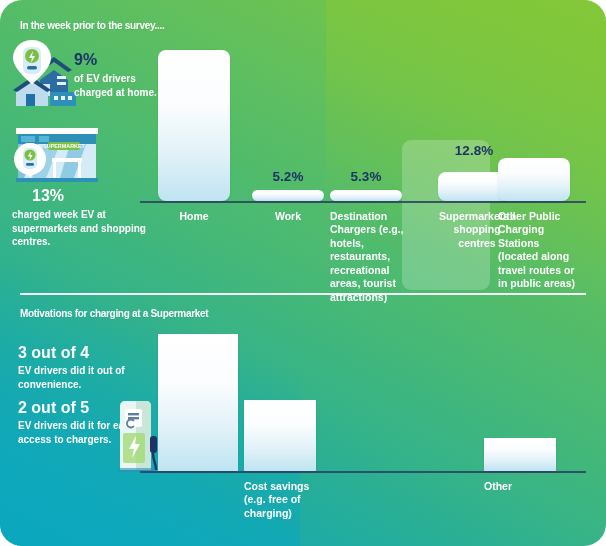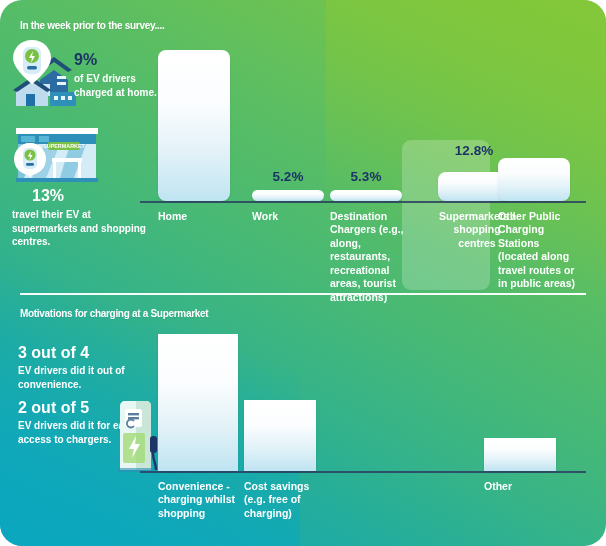--- a/index.html
+++ b/index.html
@@ -102,21 +102,21 @@
     position:absolute;left:0;width:100%;
     background:linear-gradient(180deg,#ffffff 0%,#fbfdfe 35%,#e2f2f8 68%,#bfe4f2 100%);
     box-shadow:0 1px 2px rgba(0,0,0,.10);
   }
   .bar.rounded{border-radius:8px;}
   .bar-label{
     position:absolute;left:0;width:100%;
     color:#ffffff;font-weight:bold;font-size:10.5px;line-height:1.28;
     text-align:left;
   }
-  .bar-label.center{}
+  .bar-label.center{text-align:center;}
 
   .highlight-panel{
     position:absolute;
     background:rgba(255,255,255,.22);
     border-radius:9px;
   }
 
   
   .illus{position:absolute;}
   #illus-home{left:10px;top:40px;width:70px;height:72px;}
@@ -176,21 +176,21 @@
     <circle cx="22" cy="33" r="16" fill="#ffffff"></circle>
     <path d="M22 17 C14 17 8 23 8 31 C8 39 18 48 22 51 C26 48 36 39 36 31 C36 23 30 17 22 17 Z" fill="#ffffff"></path>
     <rect x="15" y="22" width="14" height="21" rx="5" fill="#d6ecf7"></rect>
     <circle cx="22" cy="29" r="5.6" fill="#7ac143"></circle>
     <path d="M23 25 l-3.2 5.5 h2.4 l-.8 4 3.2 -5.5 h-2.4 z" fill="#ffffff"></path>
     <rect x="18" y="37" width="8" height="2.8" rx="1.4" fill="#2b6ca3"></rect>
   </svg>
 
   <div id="stat-super">
     <div class="stat-num white">13%</div>
-    <div class="stat-txt">travel their EV at supermarkets and shopping centres.</div>
+    <div class="stat-txt">charged week EV at supermarkets and shopping centres.</div>
   </div>
 
   <div class="chart" id="chart-top">
     <div class="highlight-panel" style="left:262px;top:100px;width:88px;height:150px;"></div>
     <div class="axis"></div>
 
     <div class="bar-col" style="left:18px;width:72px;">
       <div class="bar-val" style="top:18px;">85.3%</div>
       <div class="bar rounded" style="top:10px;height:151px;"></div>
       <div class="bar-label center" style="top:170px;">Home</div>
@@ -198,21 +198,21 @@
 
     <div class="bar-col" style="left:112px;width:72px;">
       <div class="bar-val" style="top:129px;">5.2%</div>
       <div class="bar rounded" style="top:150px;height:11px;"></div>
       <div class="bar-label center" style="top:170px;">Work</div>
     </div>
 
     <div class="bar-col" style="left:190px;width:72px;">
       <div class="bar-val" style="top:129px;">5.3%</div>
       <div class="bar rounded" style="top:150px;height:11px;"></div>
-      <div class="bar-label" style="top:170px;width:82px;">Destination Chargers (e.g., along, restaurants, recreational areas, tourist attractions)</div>
+      <div class="bar-label" style="top:170px;width:82px;">Destination Chargers (e.g., hotels, restaurants, recreational areas, tourist attractions)</div>
     </div>
 
     <div class="bar-col" style="left:270px;width:72px;margin-left:28px;">
       <div class="bar-val" style="top:103px;">12.8%</div>
       <div class="bar rounded" style="top:132px;height:29px;"></div>
       <div class="bar-label" style="top:170px;width:78px;text-align:center;">Supermarkets / shopping centres</div>
     </div>
 
     <div class="bar-col" style="left:358px;width:72px;">
       <div class="bar-val" style="top:125px;">18.9%</div>
@@ -248,21 +248,20 @@
     <path d="M41 53 C41 61 44 63 44 70" stroke="#1c3566" stroke-width="2.4" fill="none"></path>
     <rect x="6" y="68" width="36" height="4" fill="#2e8fb8" opacity=".6"></rect>
   </svg>
 
   <div class="chart" id="chart-bottom">
     <div class="axis"></div>
 
     <div class="bar-col" style="left:18px;width:80px;">
       <div class="bar-val" style="top:12px;">74%</div>
       <div class="bar" style="top:4px;height:137px;"></div>
-      <div class="bar-label" style="top:150px;width:84px;">Convenience - charging whilst shopping</div>
     </div>
 
     <div class="bar-col" style="left:104px;width:72px;">
       <div class="bar-val" style="top:77px;">37.4%</div>
       <div class="bar" style="top:70px;height:71px;"></div>
       <div class="bar-label" style="top:150px;width:76px;">Cost savings (e.g. free of charging)</div>
     </div>
 
 
 

